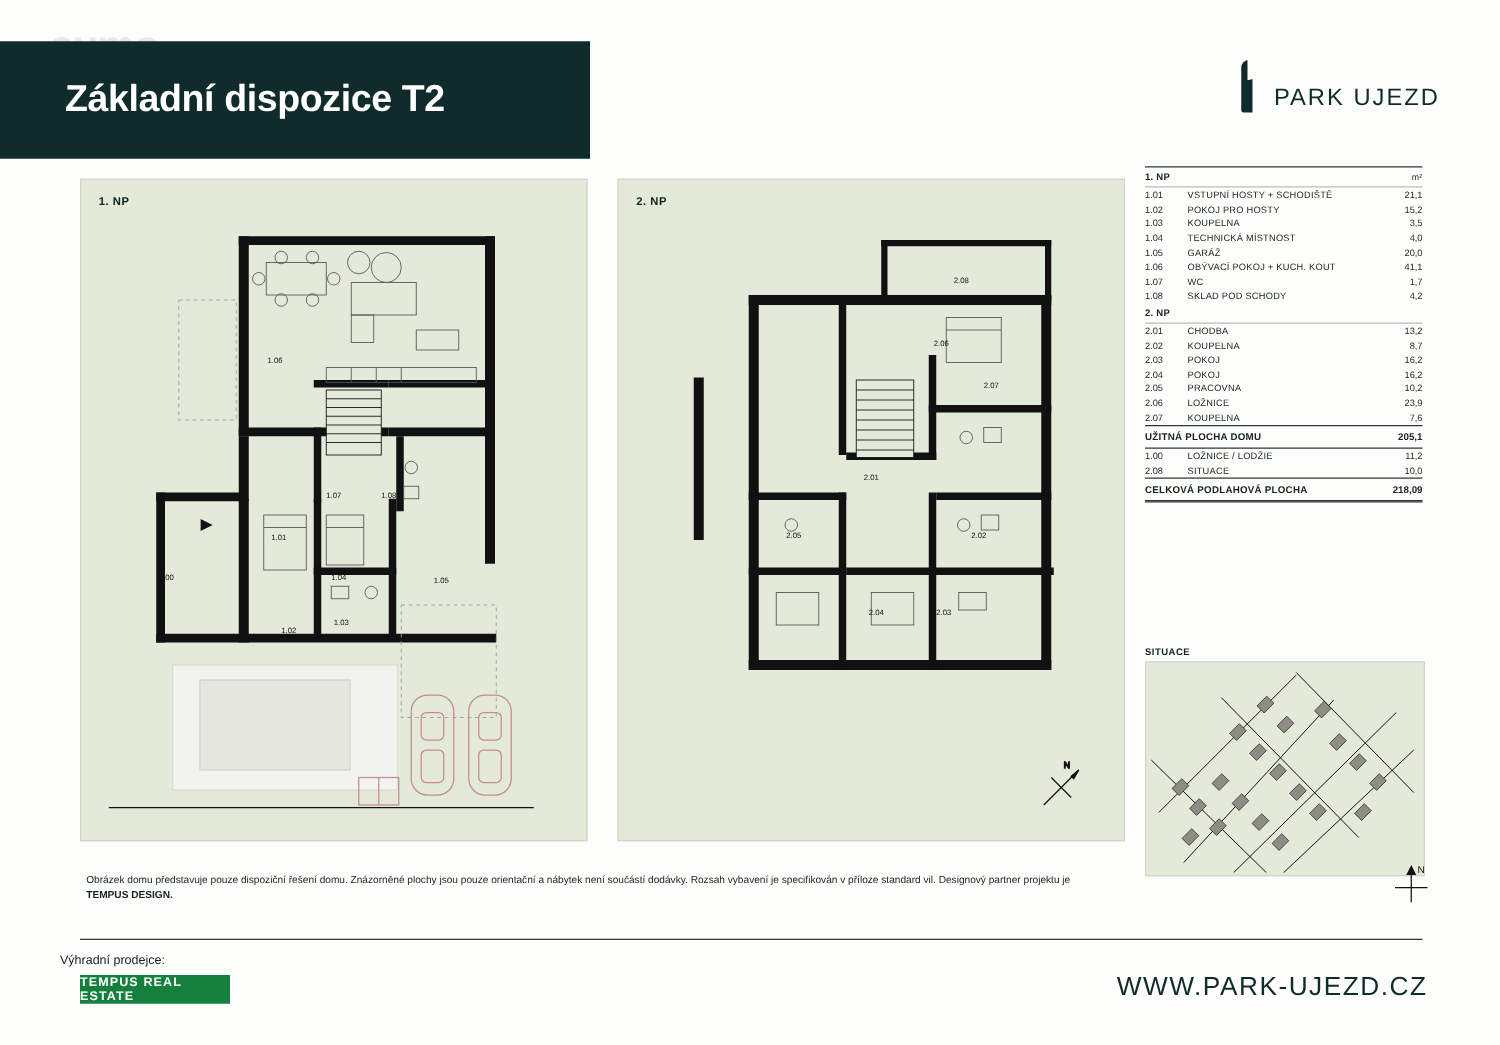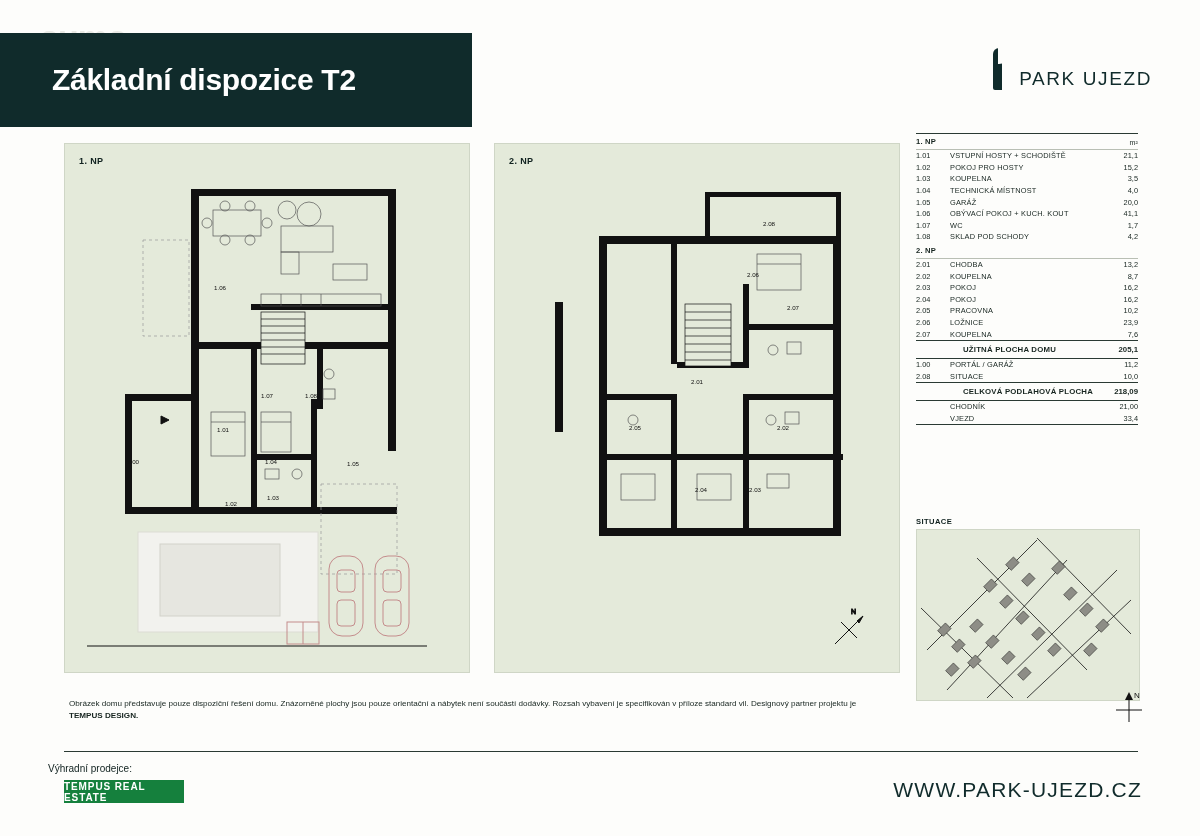--- a/index.html
+++ b/index.html
@@ -66,21 +66,21 @@
     padding:3px 0 3px 0;font-weight:bold;font-size:7.6px;letter-spacing:.2px;
   }
   .sec-head .unit{font-size:7px;font-weight:normal;}
   .row{
     display:flex;align-items:center;padding:1.3px 0;
   }
   .row .code{width:34px;color:#16241f;}
   .row .nm{flex:1;letter-spacing:.2px;}
   .row .ar{width:34px;text-align:right;}
   .total{
-    display:flex;align-items:center;padding:4px 0;font-weight:bold;font-size:7.8px;margin-left:47px;
+    display:flex;align-items:center;padding:4px 0;font-weight:bold;font-size:7.8px;
   }
   .total .nm{flex:1;letter-spacing:.2px;}
   .total .ar{width:40px;text-align:right;}
   .sub{padding-left:34px;}
 
   
   .situace-h{
     position:absolute;left:916px;top:517px;font-size:7.6px;font-weight:bold;letter-spacing:.4px;
   }
   #situace{
@@ -402,45 +402,35 @@
 
     <div class="hr"></div>
     <div class="total">
       <span class="nm">UŽITNÁ PLOCHA DOMU</span>
       <span class="ar">205,1</span>
     </div>
     <div class="hr"></div>
     <div id="rowsExtra">
         <div class="row">
           <span class="code">1.00</span>
-          <span class="nm">PORTÁL / GARÁŽ</span>
+          <span class="nm">LOŽNICE / LODŽIE</span>
           <span class="ar">11,2</span>
         </div>
         <div class="row">
           <span class="code">2.08</span>
           <span class="nm">SITUACE</span>
           <span class="ar">10,0</span>
         </div>
       </div>
     <div class="hr"></div>
     <div class="total">
       <span class="nm">CELKOVÁ PODLAHOVÁ PLOCHA</span>
       <span class="ar">218,09</span>
     </div>
     <div class="hr"></div>
-    <div id="rowsOut">
-        <div class="row sub">
-          <span class="nm">CHODNÍK</span>
-          <span class="ar">21,00</span>
-        </div>
-        <div class="row sub">
-          <span class="nm">VJEZD</span>
-          <span class="ar">33,4</span>
-        </div>
-      </div>
     <div class="hr"></div>
   </div>
 
   <div class="situace-h">SITUACE</div>
   <div id="situace">
     <svg viewBox="0 0 222 170" width="222" height="170">
       <g stroke="#111" stroke-width="0.8" fill="none">
         <line x1="10" y1="120" x2="120" y2="10"></line>
         <line x1="30" y1="160" x2="150" y2="30"></line>
         <line x1="70" y1="168" x2="200" y2="40"></line>

